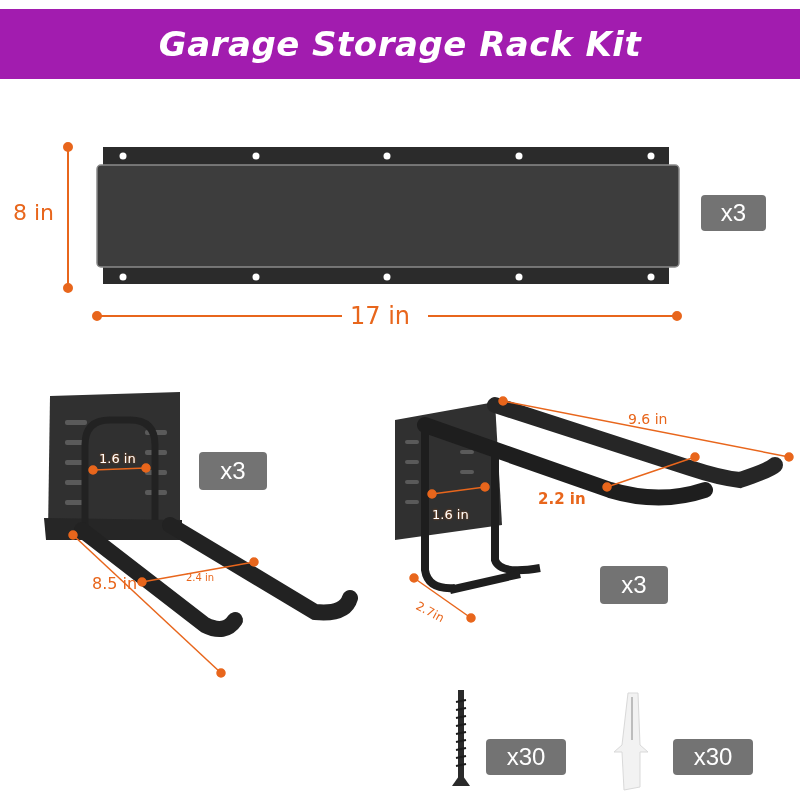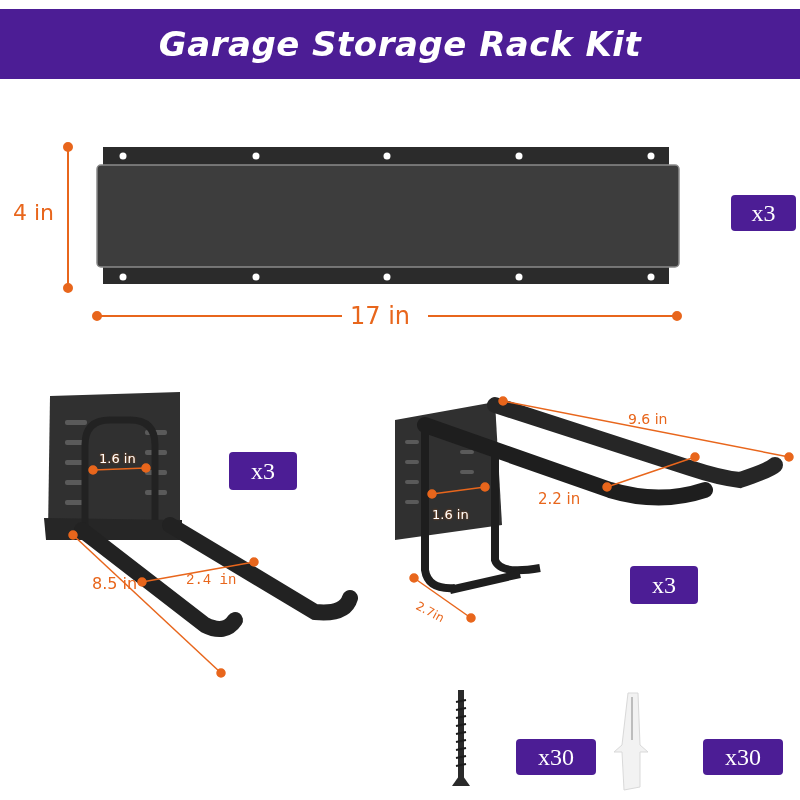--- a/index.html
+++ b/index.html
@@ -1,19 +1,19 @@
 <!DOCTYPE html>
 <html><head>
 <meta charset="utf-8">
 <style>
   html, body { margin:0; padding:0; background:#ffffff; }
   body { width:800px; height:800px; position:relative; overflow:hidden; font-family:"Liberation Sans", sans-serif; }
-  .banner { position:absolute; left:0; top:9px; width:800px; height:70px; background:#4c1d95; display:flex; align-items:center; justify-content:center; }
+  .banner { position:absolute; left:0; top:9px; width:800px; height:70px; background:#a21caf; display:flex; align-items:center; justify-content:center; }
   .banner-title { color:#fff; font-family:"DejaVu Sans", sans-serif; font-weight:bold; font-style:italic; font-size:34px; letter-spacing:0.5px; }
-  .badge { position:absolute; background:#4c1d95; color:#fff; border-radius:4px; display:flex; align-items:center; justify-content:center; font-family:Liberation Serif, serif; font-size:24px;margin-left:30px; }
+  .badge { position:absolute; background:#737373; color:#fff; border-radius:4px; display:flex; align-items:center; justify-content:center; font-family:Liberation Sans, sans-serif; font-size:24px; }
   .dim { position:absolute; color:#e8661c; font-family:"DejaVu Sans", sans-serif; white-space:nowrap; }
   svg { position:absolute; left:0; top:0; }
 </style>
 </head>
 <body>
 
 <div class="banner">
   <span class="banner-title">Garage Storage Rack Kit</span>
 </div>
 
@@ -121,29 +121,29 @@
     </g>
     <path d="M452 786 L470 786 L463 776 L459 776 Z" fill="#2a2a2a"></path>
   </g>
 
   <g>
     <path d="M628 693 L638 693 L640 745 L648 752 L640 752 L640 787 L624 790 L622 752 L614 752 L622 745 Z" fill="#f2f2f2" stroke="#d9d9d9" stroke-width="1"></path>
     <line x1="632" y1="697" x2="632" y2="740" stroke="#888" stroke-width="1"></line>
   </g>
 </svg>
 
-<span class="dim" style="left:13px; top:200px; font-size:22px;">4 in</span>
+<span class="dim" style="left:13px; top:200px; font-size:22px;">8 in</span>
 <span class="dim" style="left:350px; top:302px; font-size:24px;">17 in</span>
 <div class="badge" style="left:701px; top:195px; width:65px; height:36px;">x3</div>
 
 <span class="dim" style="left:99px; top:451px; font-size:13px; color:#fff; text-shadow:0 0 2px #c45a10;">1.6 in</span>
-<span class="dim" style="left:186px; top:572px; font-size:14px;font-family:Liberation Mono, monospace;">2.4 in</span>
+<span class="dim" style="left:186px; top:572px; font-size:10px;">2.4 in</span>
 <span class="dim" style="left:92px; top:574px; font-size:16px;">8.5 in</span>
 <div class="badge" style="left:199px; top:452px; width:68px; height:38px;">x3</div>
 
 <span class="dim" style="left:628px; top:411px; font-size:14px;text-align:right;">9.6 in</span>
-<span class="dim" style="left:538px; top:490px; font-size:15px;">2.2 in</span>
+<span class="dim" style="left:538px; top:490px; font-size:15px;font-weight:bold;">2.2 in</span>
 <span class="dim" style="left:432px; top:507px; font-size:13px; color:#fff; text-shadow:0 0 2px #c45a10;">1.6 in</span>
 <span class="dim" style="left:415px; top:605px; font-size:12px; transform:rotate(28deg);">2.7in</span>
 <div class="badge" style="left:600px; top:566px; width:68px; height:38px;">x3</div>
 
 <div class="badge" style="left:486px; top:739px; width:80px; height:36px;">x30</div>
 <div class="badge" style="left:673px; top:739px; width:80px; height:36px;">x30</div>
 
 </body></html>

